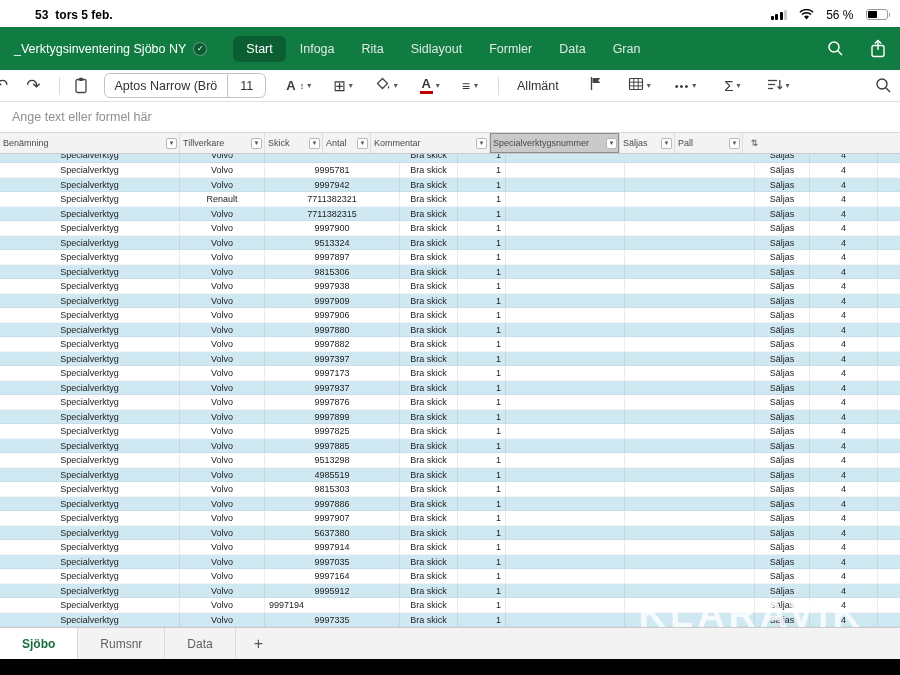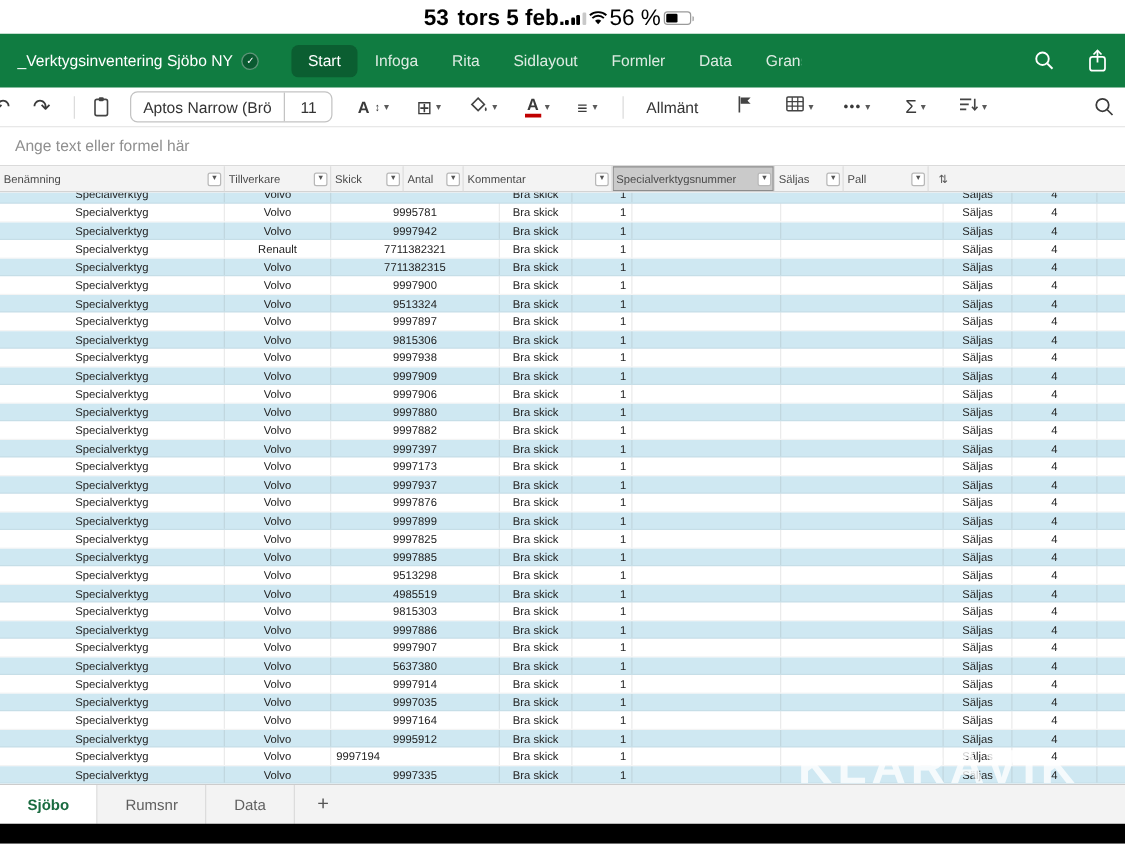--- a/index.html
+++ b/index.html
@@ -1,24 +1,24 @@
 <!DOCTYPE html>
 <html><head>
 <meta charset="utf-8">
 <style>
   * { box-sizing: border-box; margin: 0; padding: 0; }
   html,body { width:900px; height:675px; overflow:hidden; background:#fff;
               font-family:"Liberation Sans", sans-serif; }
   .screen { width:900px; height:675px; display:flex; flex-direction:column; position:relative; background:#fff; }
 
   
-  .statusbar { height:27px; flex:0 0 27px; display:flex; justify-content:center; align-items:center;
-               padding:2px 10px 0 4px; font-size:18px; font-weight:700; color:#000; }
+  .statusbar { height:27px; flex:0 0 27px; display:flex; justify-content:space-between; align-items:center;
+               padding:2px 10px 0 4px; font-size:12px; font-weight:700; color:#000;margin-left:31px; }
   .sb-left { display:flex; gap:7px; align-items:center; }
-  .sb-right { display:flex; gap:2px; align-items:center; font-weight:400; }
+  .sb-right { display:flex; gap:12px; align-items:center; font-weight:400; }
   .signal { display:flex; align-items:flex-end; gap:1.5px; height:11px; }
   .signal i { width:3px; border-radius:1px; background:#000; display:block; }
   .signal i:nth-child(1){height:4px;} .signal i:nth-child(2){height:6px;}
   .signal i:nth-child(3){height:8px;} .signal i:nth-child(4){height:10px; background:#c9c9c9;}
   .battery { display:flex; align-items:center; gap:1px; }
   .bat-body { width:22px; height:11px; border:1px solid #9a9a9a; border-radius:3px; padding:1px; }
   .bat-fill { width:55%; height:100%; background:#000; border-radius:1px; }
   .bat-nub { width:1.5px; height:4px; background:#9a9a9a; border-radius:0 1px 1px 0; }
 
   

